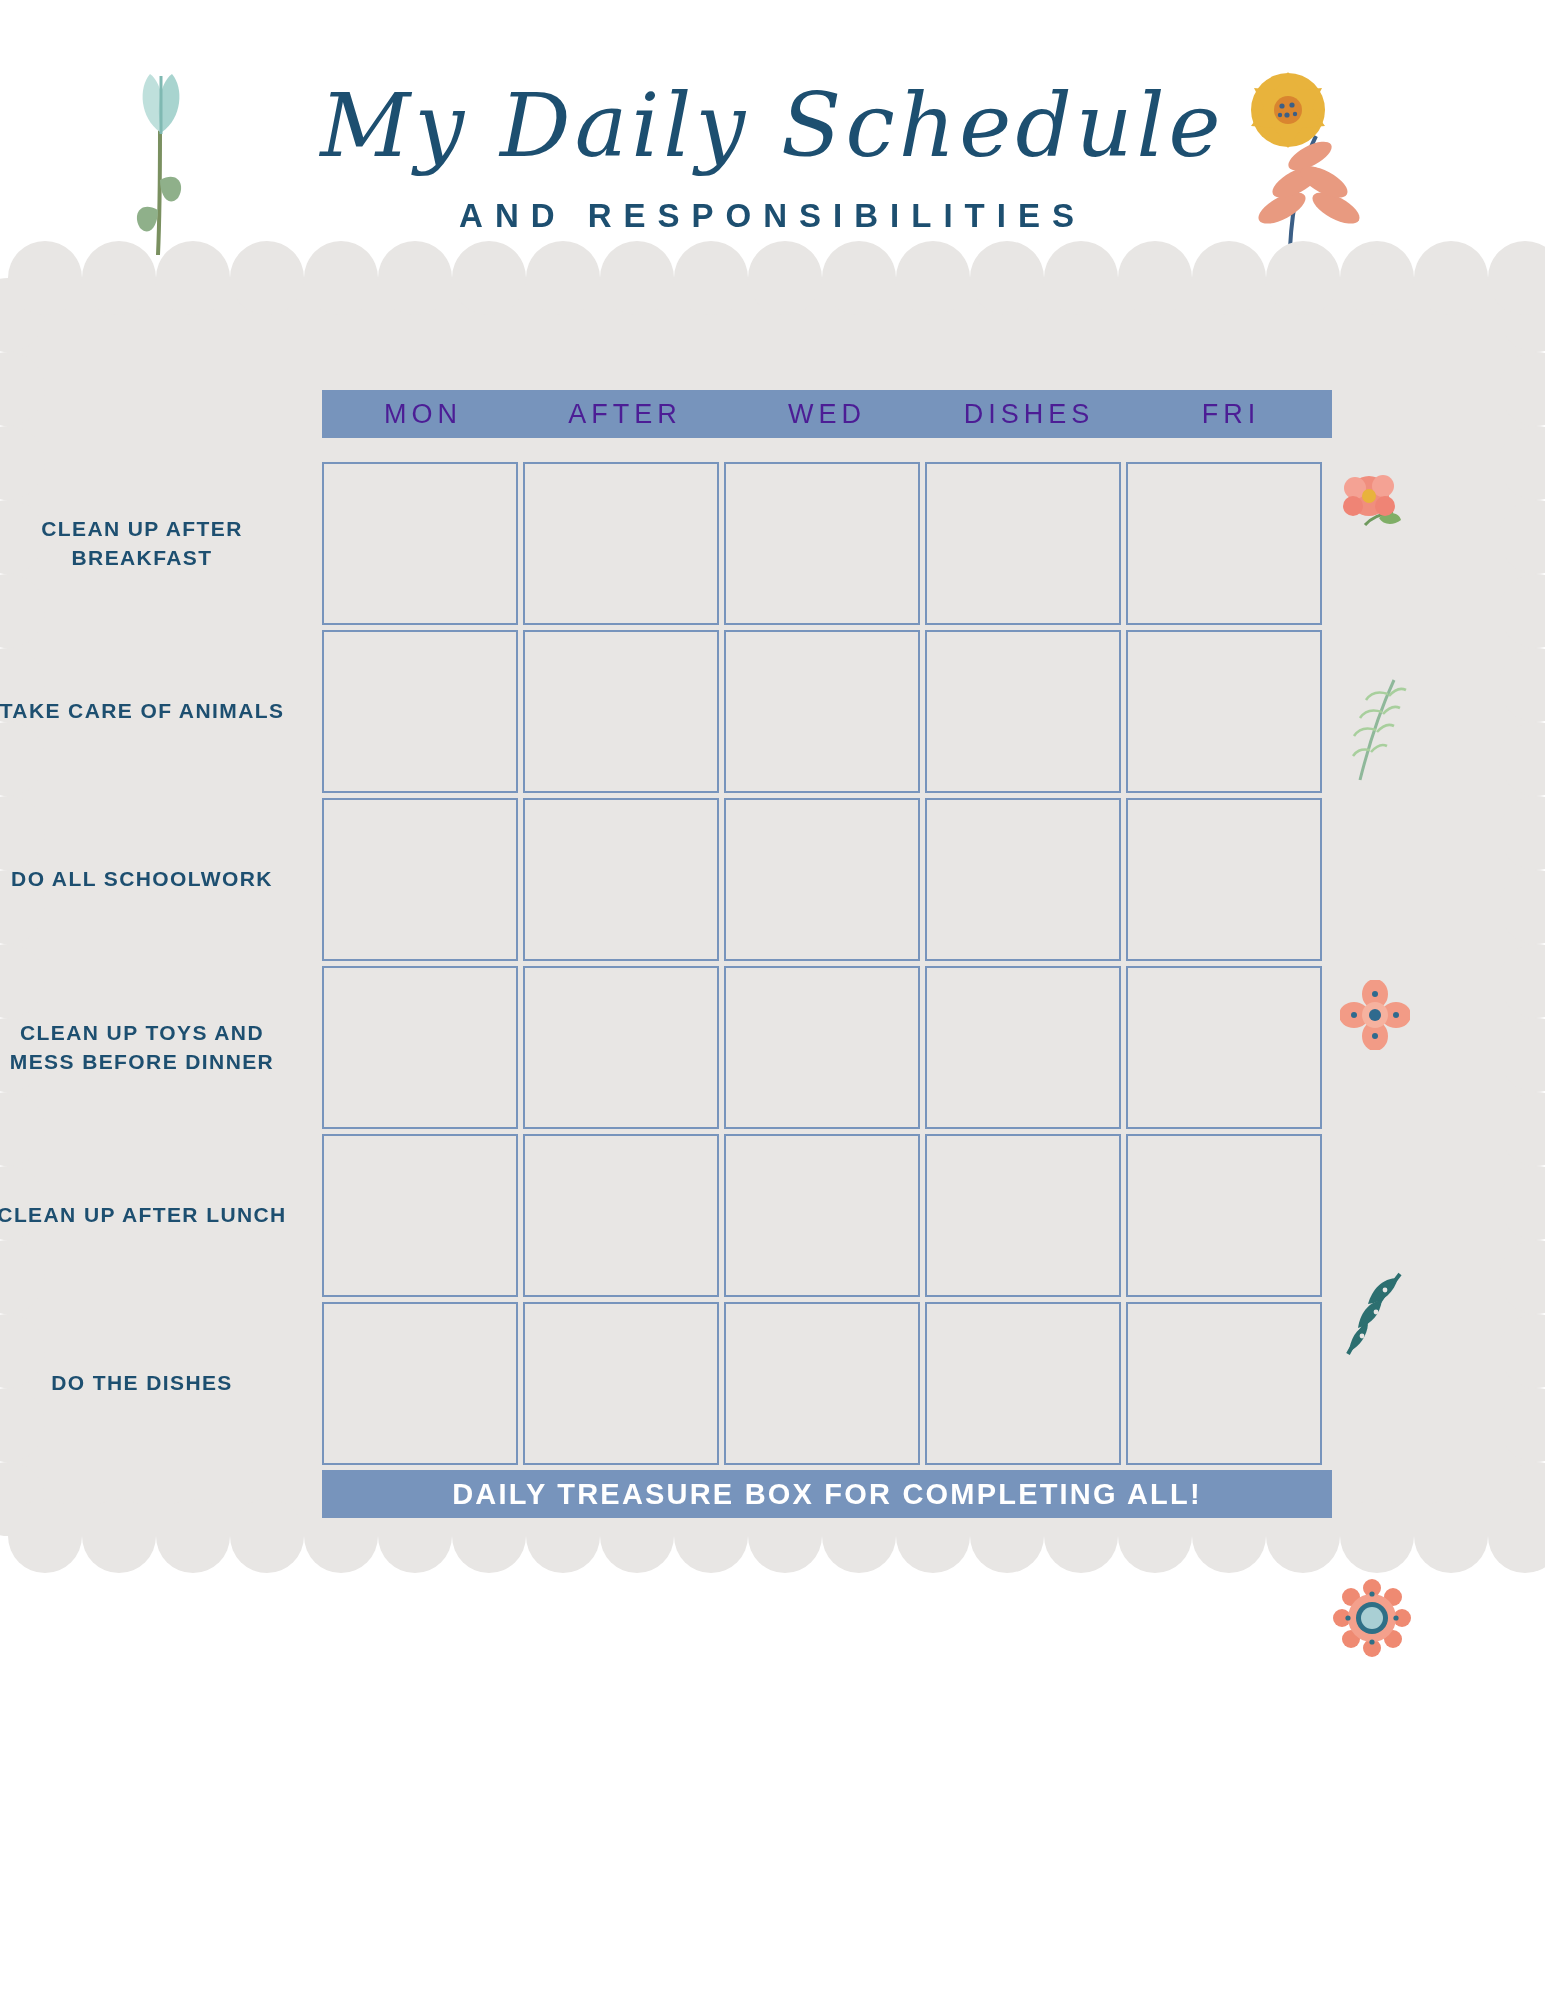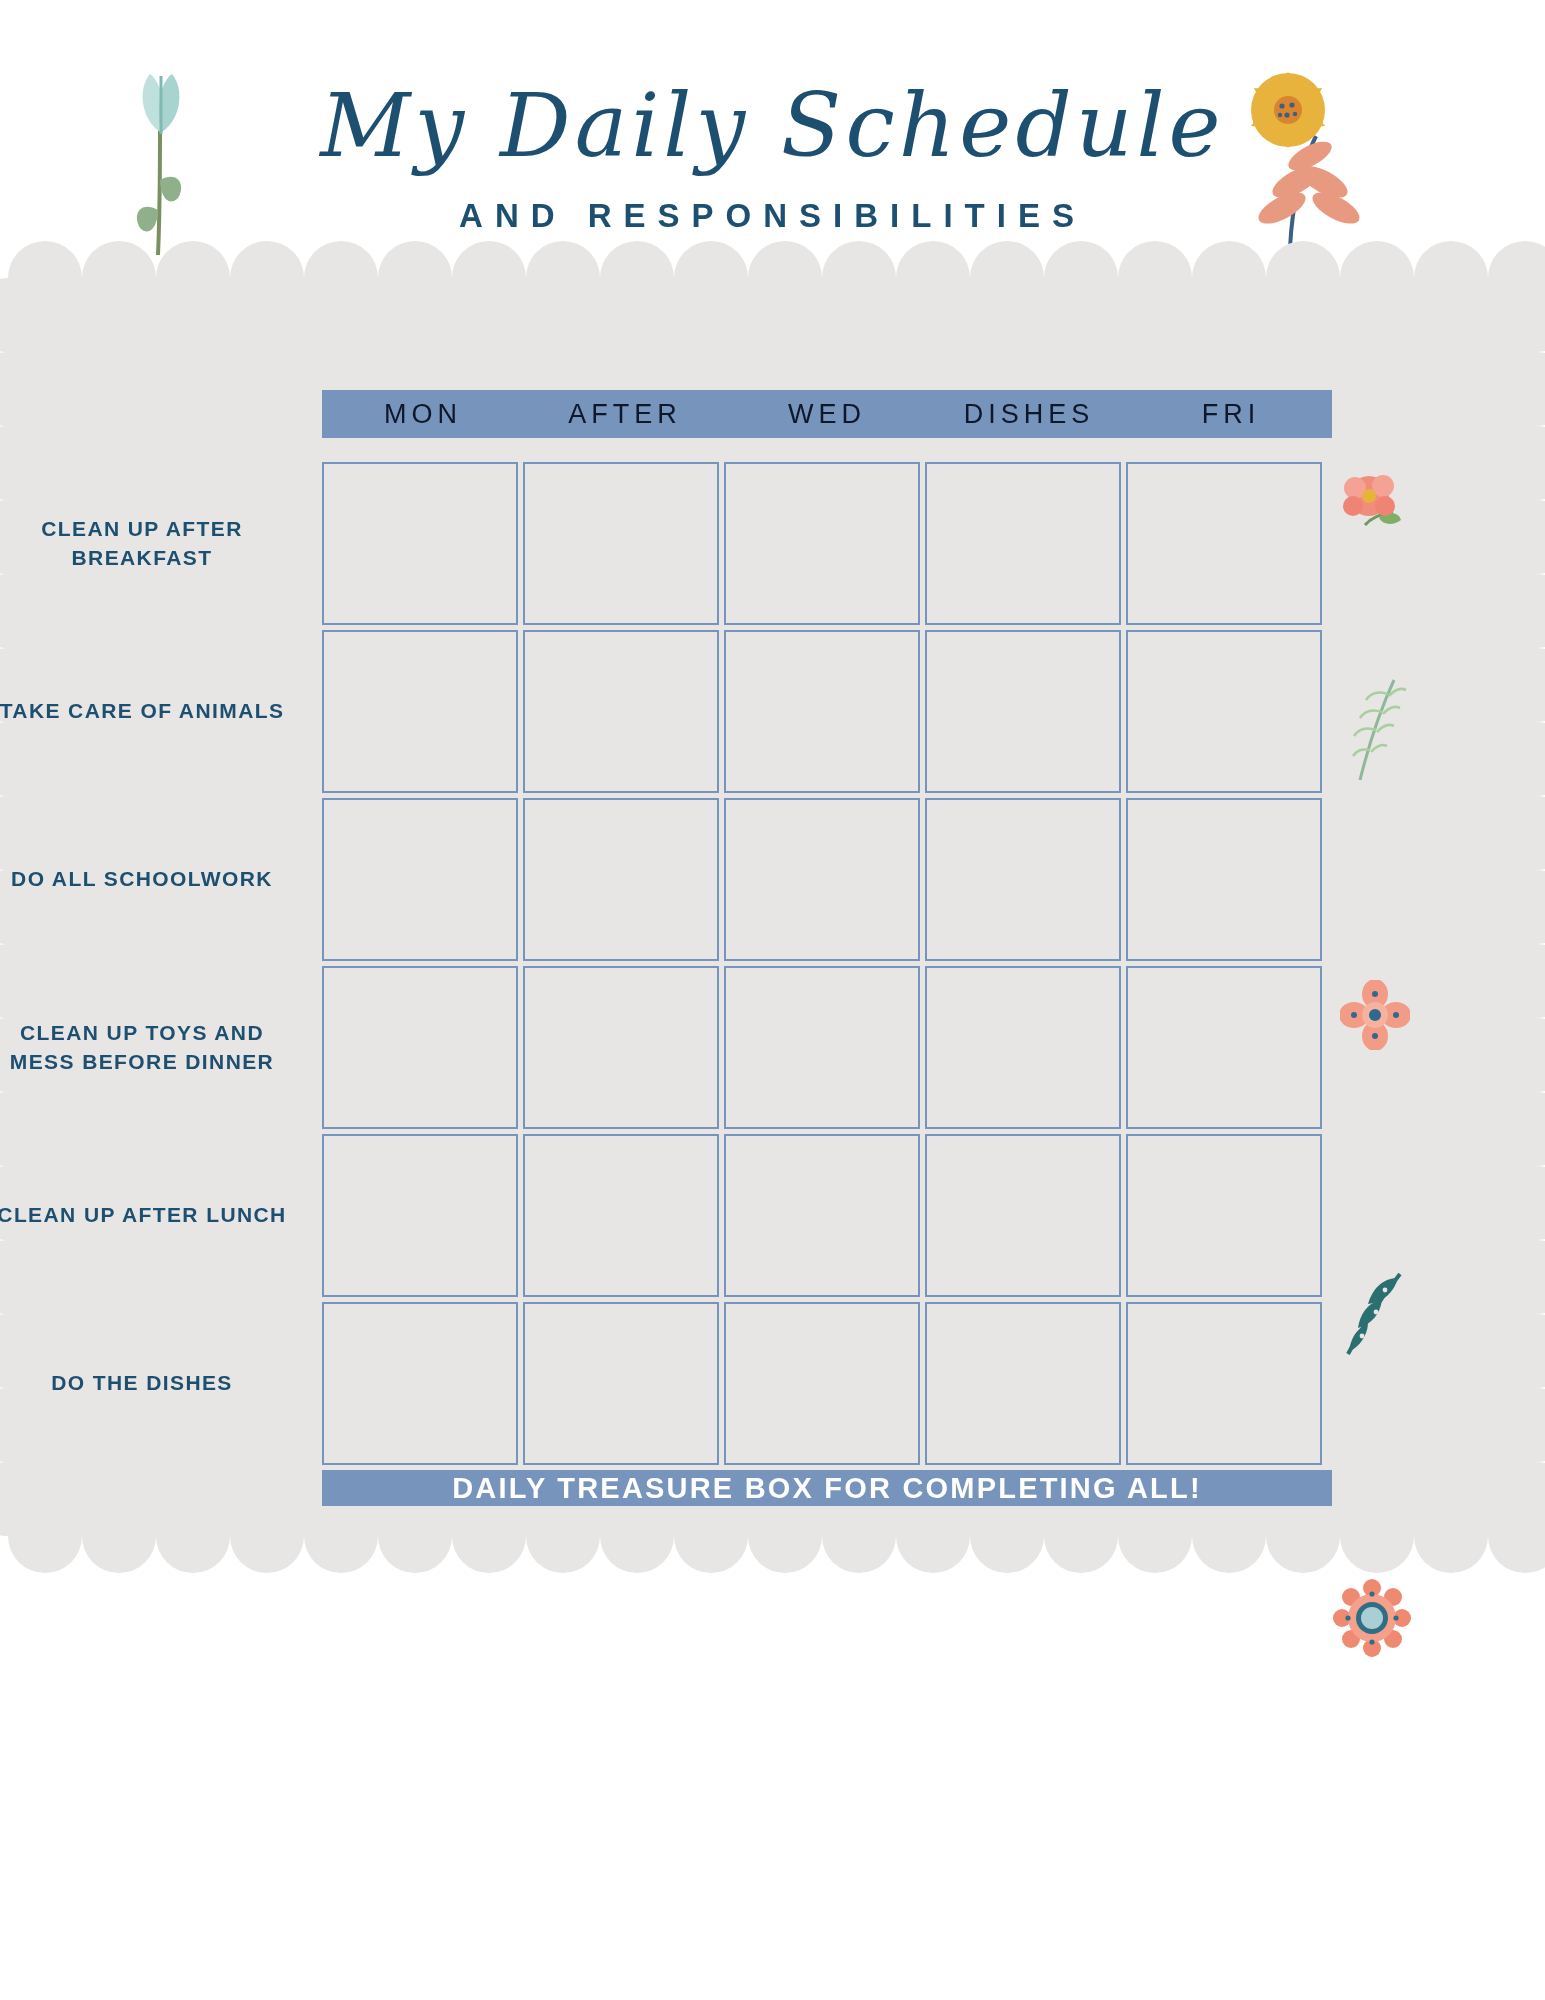--- a/index.html
+++ b/index.html
@@ -87,21 +87,21 @@
     display: flex;
     width: 1010px;
     height: 48px;
     background: #7794bc;
   }
   .day-cell {
     flex: 1;
     display: flex;
     align-items: center;
     justify-content: center;
-    color: #0f172a;
+    color: #4c1d95;
     font-size: 27px;
     letter-spacing: 5px;
     font-weight: 500;
   }
   .rows {
     margin-top: 24px;
   }
   .chore-row {
     display: flex;
     width: 1010px;
@@ -129,21 +129,21 @@
     height: 163px;
     border: 2px solid #7794bc;
     margin-right: 5px;
     box-sizing: border-box;
     background: transparent;
   }
   .box:last-child { margin-right: 0; }
 
   .footer-bar {
     width: 1010px;
-    height: 36px;
+    height: 48px;
     background: #7794bc;
     display: flex;
     align-items: center;
     justify-content: center;
     color: #ffffff;
     font-size: 29px;
     font-weight: bold;
     letter-spacing: 2.2px;
     margin-top: 2px;
   }

